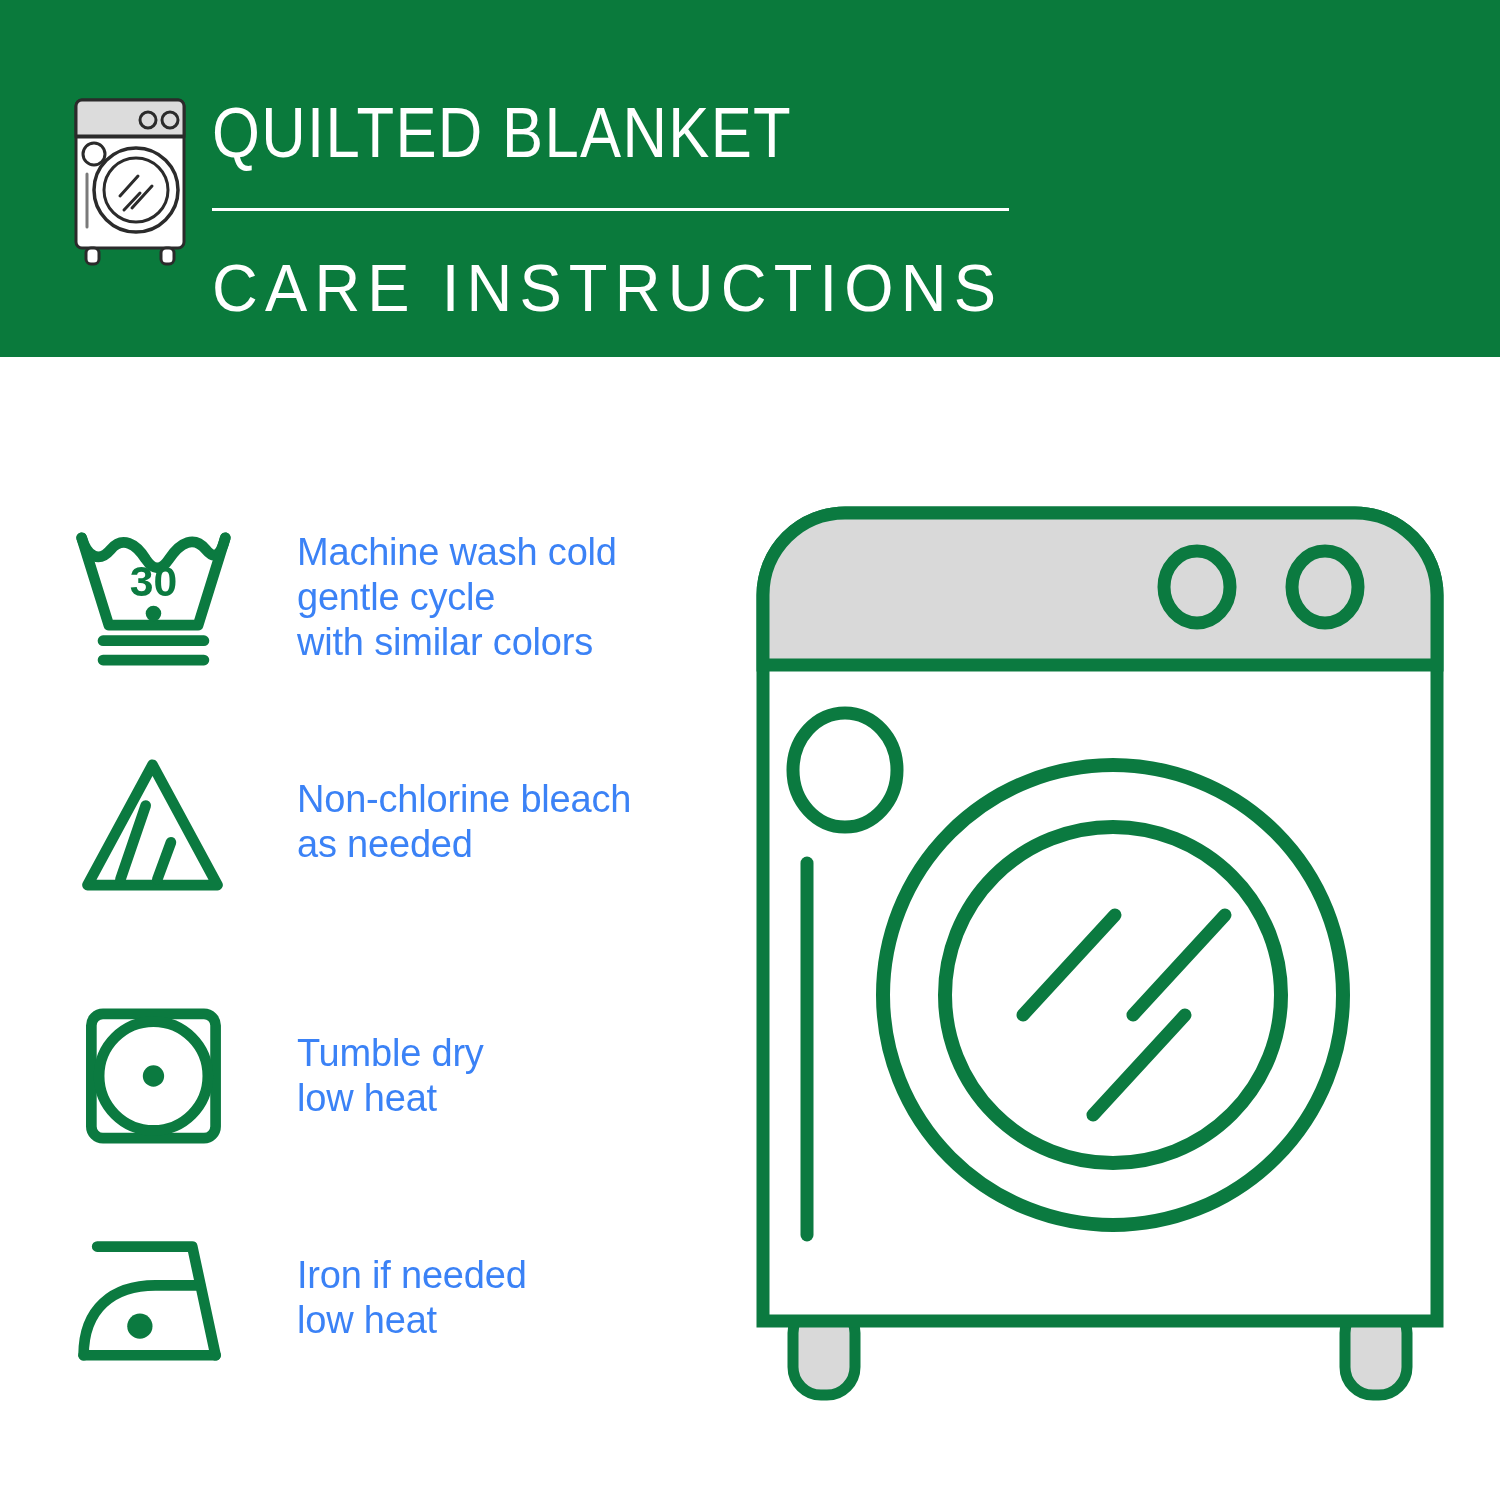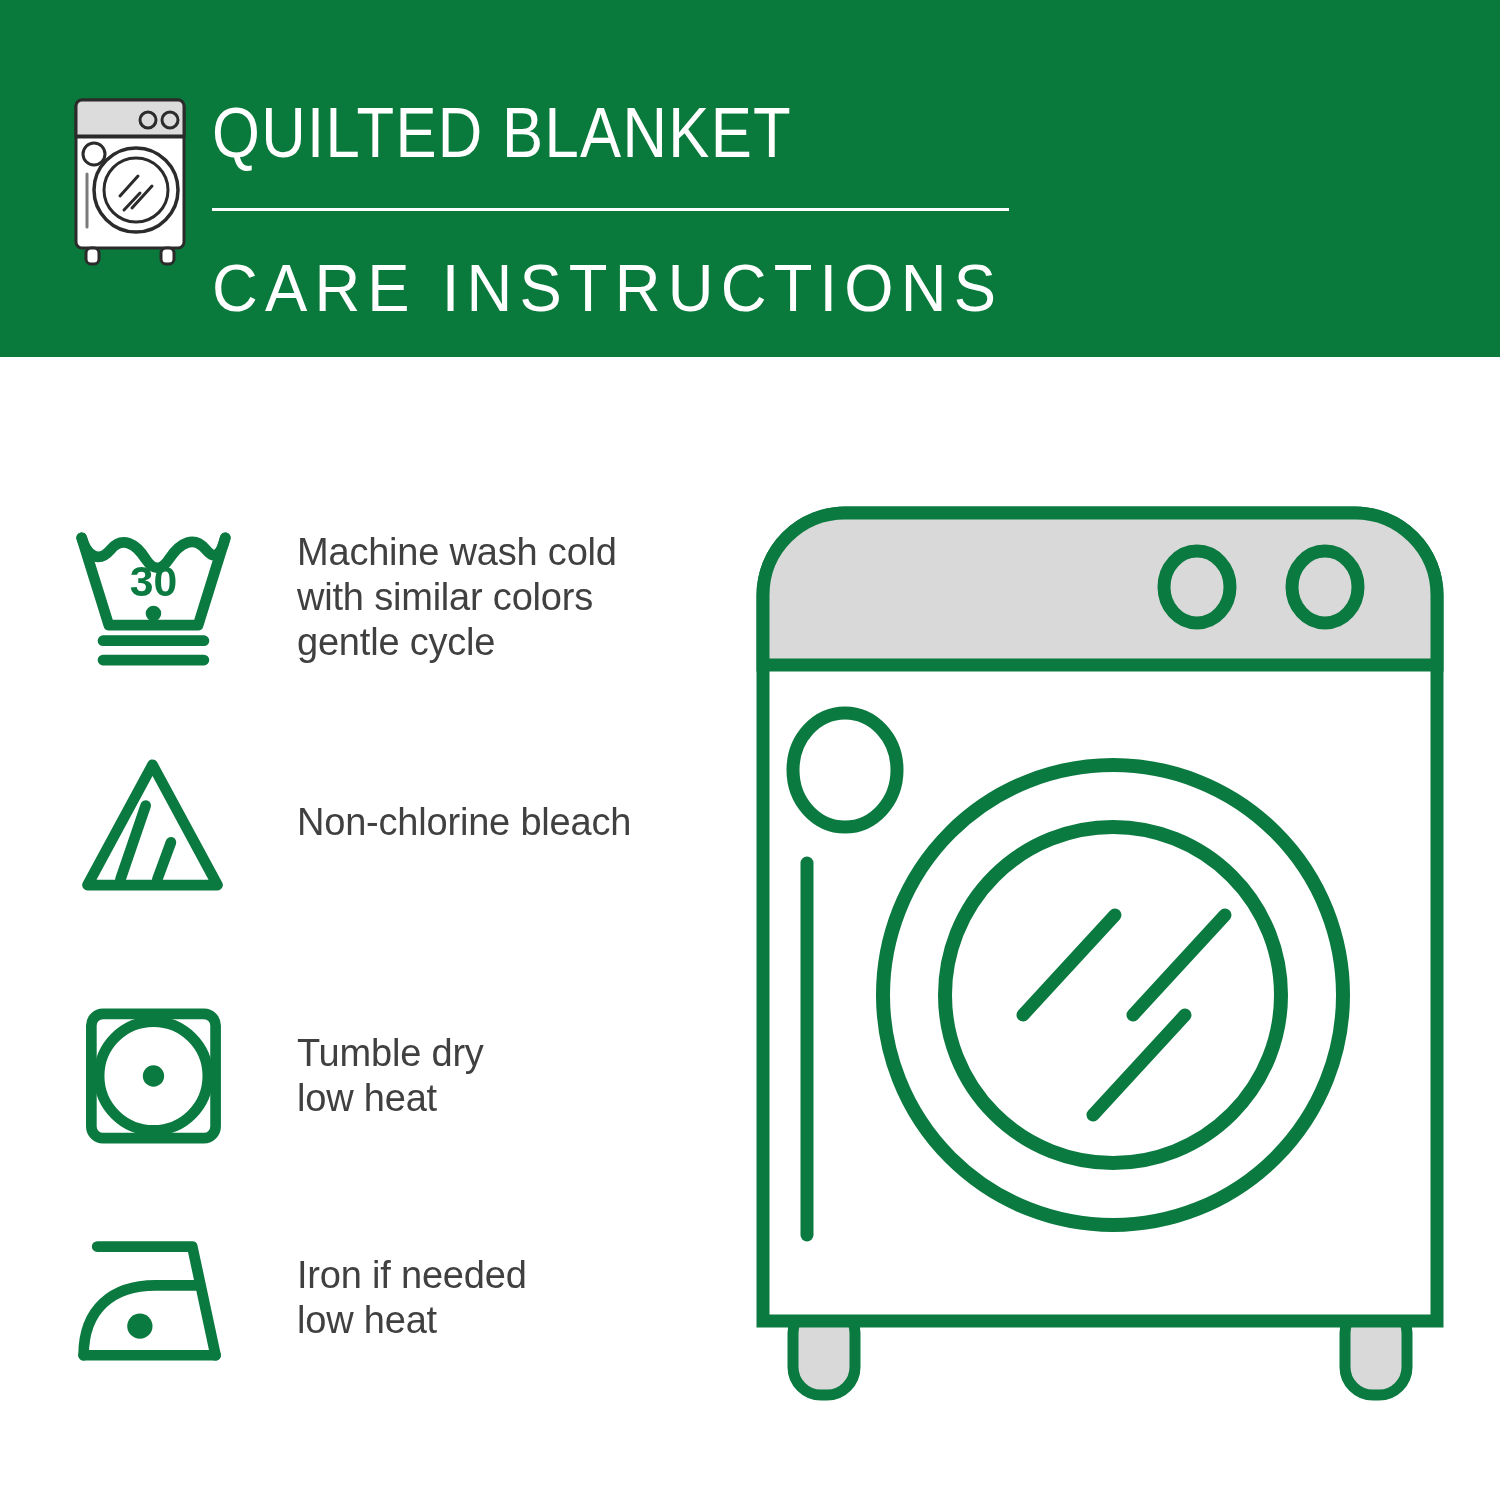--- a/index.html
+++ b/index.html
@@ -92,21 +92,21 @@
   .care-row-3 { top: 866px; }
 
   .care-symbol {
     flex: 0 0 auto;
     width: 165px;
     height: 150px;
     display: flex;
     align-items: center;
   }
   .care-text {
-    color: #404040;
+    color: #3b82f6;
     font-size: 38px;
     line-height: 45px;
     font-weight: 400;
     letter-spacing: -0.2px;
     margin-left: 62px;
   }
   .care-text .ln { display: block; white-space: nowrap; }
 
   
   .washer-wrap {
@@ -169,37 +169,38 @@
 
           <line x1="34" y1="120" x2="138" y2="120"></line>
           <line x1="34" y1="140" x2="138" y2="140"></line>
         </g>
         <text x="86" y="74" text-anchor="middle" font-family="Liberation Sans, sans-serif" font-size="44" font-weight="bold" fill="#0b7a40">30</text>
         <circle cx="86" cy="92" r="8" fill="#0b7a40"></circle>
       </svg>
     </div>
     <div class="care-text">
       <span class="ln">Machine wash cold</span>
+      <span class="ln">gentle cycle</span>
       <span class="ln">with similar colors</span>
-      <span class="ln">gentle cycle</span>
     </div>
   </div>
 
   <div class="care-row care-row-1">
     <div class="care-symbol">
       <svg viewBox="0 0 170 150" width="165" height="146" aria-hidden="true">
         <g fill="none" stroke="#0b7a40" stroke-width="11" stroke-linecap="round" stroke-linejoin="round">
           <path d="M85 16 L152 140 L18 140 Z"></path>
           <line x1="78" y1="58" x2="52" y2="134"></line>
           <line x1="104" y1="96" x2="90" y2="134"></line>
         </g>
       </svg>
     </div>
     <div class="care-text">
       <span class="ln">Non-chlorine bleach</span>
+      <span class="ln">as needed</span>
     </div>
   </div>
 
   <div class="care-row care-row-2">
     <div class="care-symbol">
       <svg viewBox="0 0 170 150" width="165" height="146" aria-hidden="true">
         <rect x="22" y="11" width="128" height="128" rx="12" fill="none" stroke="#0b7a40" stroke-width="11"></rect>
         <circle cx="86" cy="75" r="56" fill="none" stroke="#0b7a40" stroke-width="11"></circle>
         <circle cx="86" cy="75" r="11" fill="#0b7a40"></circle>
       </svg>

